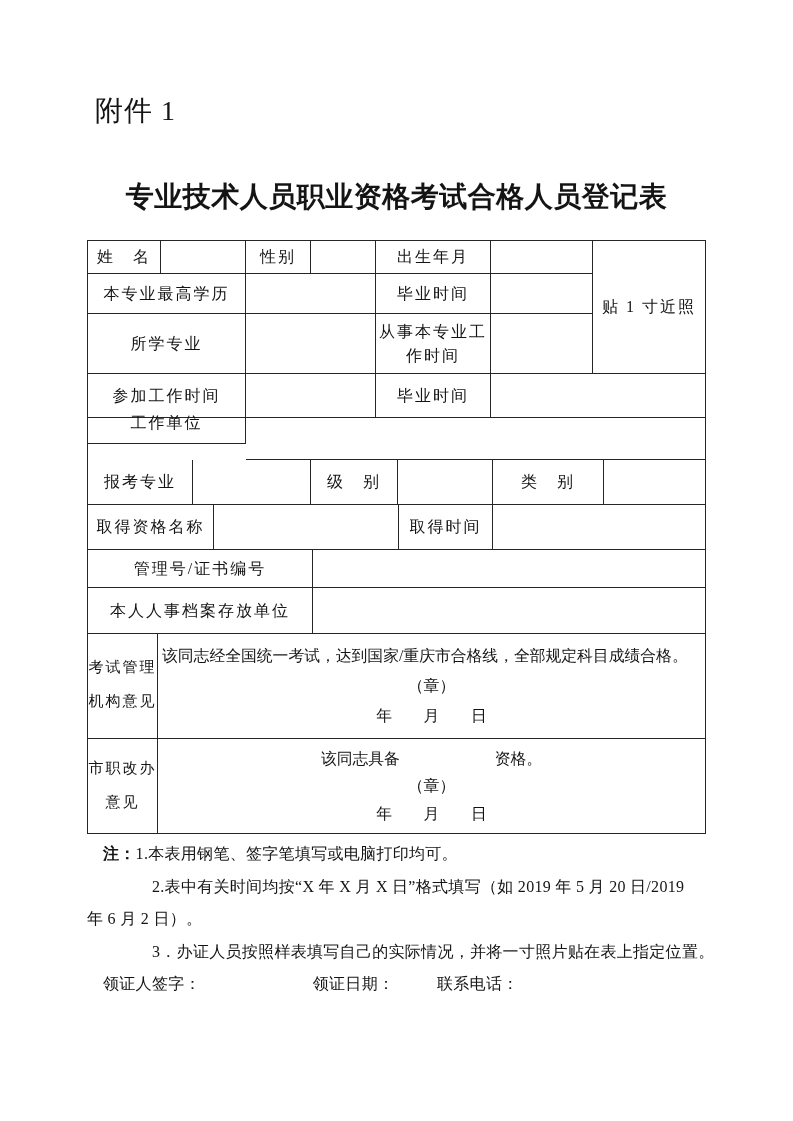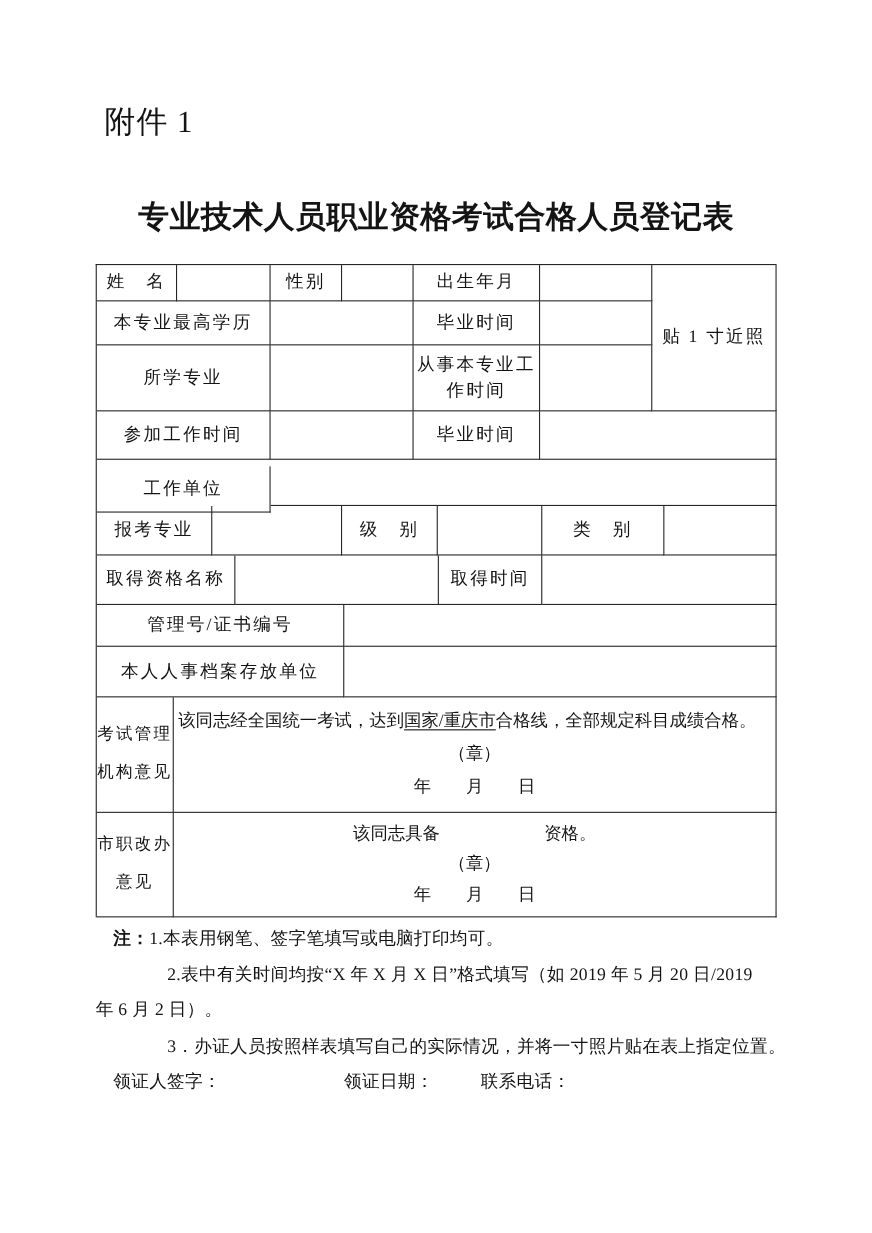--- a/index.html
+++ b/index.html
@@ -26,21 +26,21 @@
     text-align:center;font-size:16px;letter-spacing:2px;line-height:1.5;
   }
   .opinion-label{font-size:15px;letter-spacing:2px;line-height:2.25;padding:0;}
   .opinion-cell{
     flex-direction:column;justify-content:space-evenly;align-items:stretch;
     padding:4px 2px;letter-spacing:0;
   }
   .opinion-cell p{margin:0;font-size:15.8px;letter-spacing:0;}
   .stmt-left{text-align:left;padding-left:2px;}
   .stmt-center{text-align:center;letter-spacing:1px;}
-  .u{text-decoration:underline;text-underline-offset:3px;}
+  .u{text-underline-offset:3px;}
   .notes{
     position:absolute;left:87px;top:838px;width:632px;
     font-size:16px;line-height:32.5px;letter-spacing:0.3px;
   }
   .notes p{margin:0;}
   .note-head{margin-left:16px !important;}
   .b{font-weight:bold;}
   .ind65{text-indent:65px;}
   .ind60{text-indent:60px;}
   .preline{white-space:pre-line;}
@@ -73,21 +73,21 @@
   <div class="cell" style="left:0;top:73px;width:158px;height:60px;">所学专业</div>
   <div class="cell" style="left:158px;top:73px;width:130px;height:60px;"></div>
   <div class="cell" style="left:288px;top:73px;width:115px;height:60px;">从事本专业工作时间</div>
   <div class="cell" style="left:403px;top:73px;width:102px;height:60px;"></div>
 
   <div class="cell" style="left:0;top:133px;width:158px;height:44px;">参加工作时间</div>
   <div class="cell" style="left:158px;top:133px;width:130px;height:44px;"></div>
   <div class="cell" style="left:288px;top:133px;width:115px;height:44px;">毕业时间</div>
   <div class="cell" style="left:403px;top:133px;width:215px;height:44px;"></div>
 
-  <div class="cell" style="left:0;top:183px;width:158px;height:42px;">工作单位</div>
+  <div class="cell" style="left:0;top:161px;width:158px;height:42px;">工作单位</div>
   <div class="cell" style="left:158px;top:177px;width:460px;height:42px;"></div>
 
   <div class="cell" style="left:0;top:219px;width:105px;height:45px;">报考专业</div>
   <div class="cell" style="left:105px;top:219px;width:118px;height:45px;"></div>
   <div class="cell" style="left:223px;top:219px;width:87px;height:45px;">级　别</div>
   <div class="cell" style="left:310px;top:219px;width:95px;height:45px;"></div>
   <div class="cell" style="left:405px;top:219px;width:111px;height:45px;">类　别</div>
   <div class="cell" style="left:516px;top:219px;width:102px;height:45px;"></div>
 
   <div class="cell" style="left:0;top:264px;width:126px;height:45px;">取得资格名称</div>

